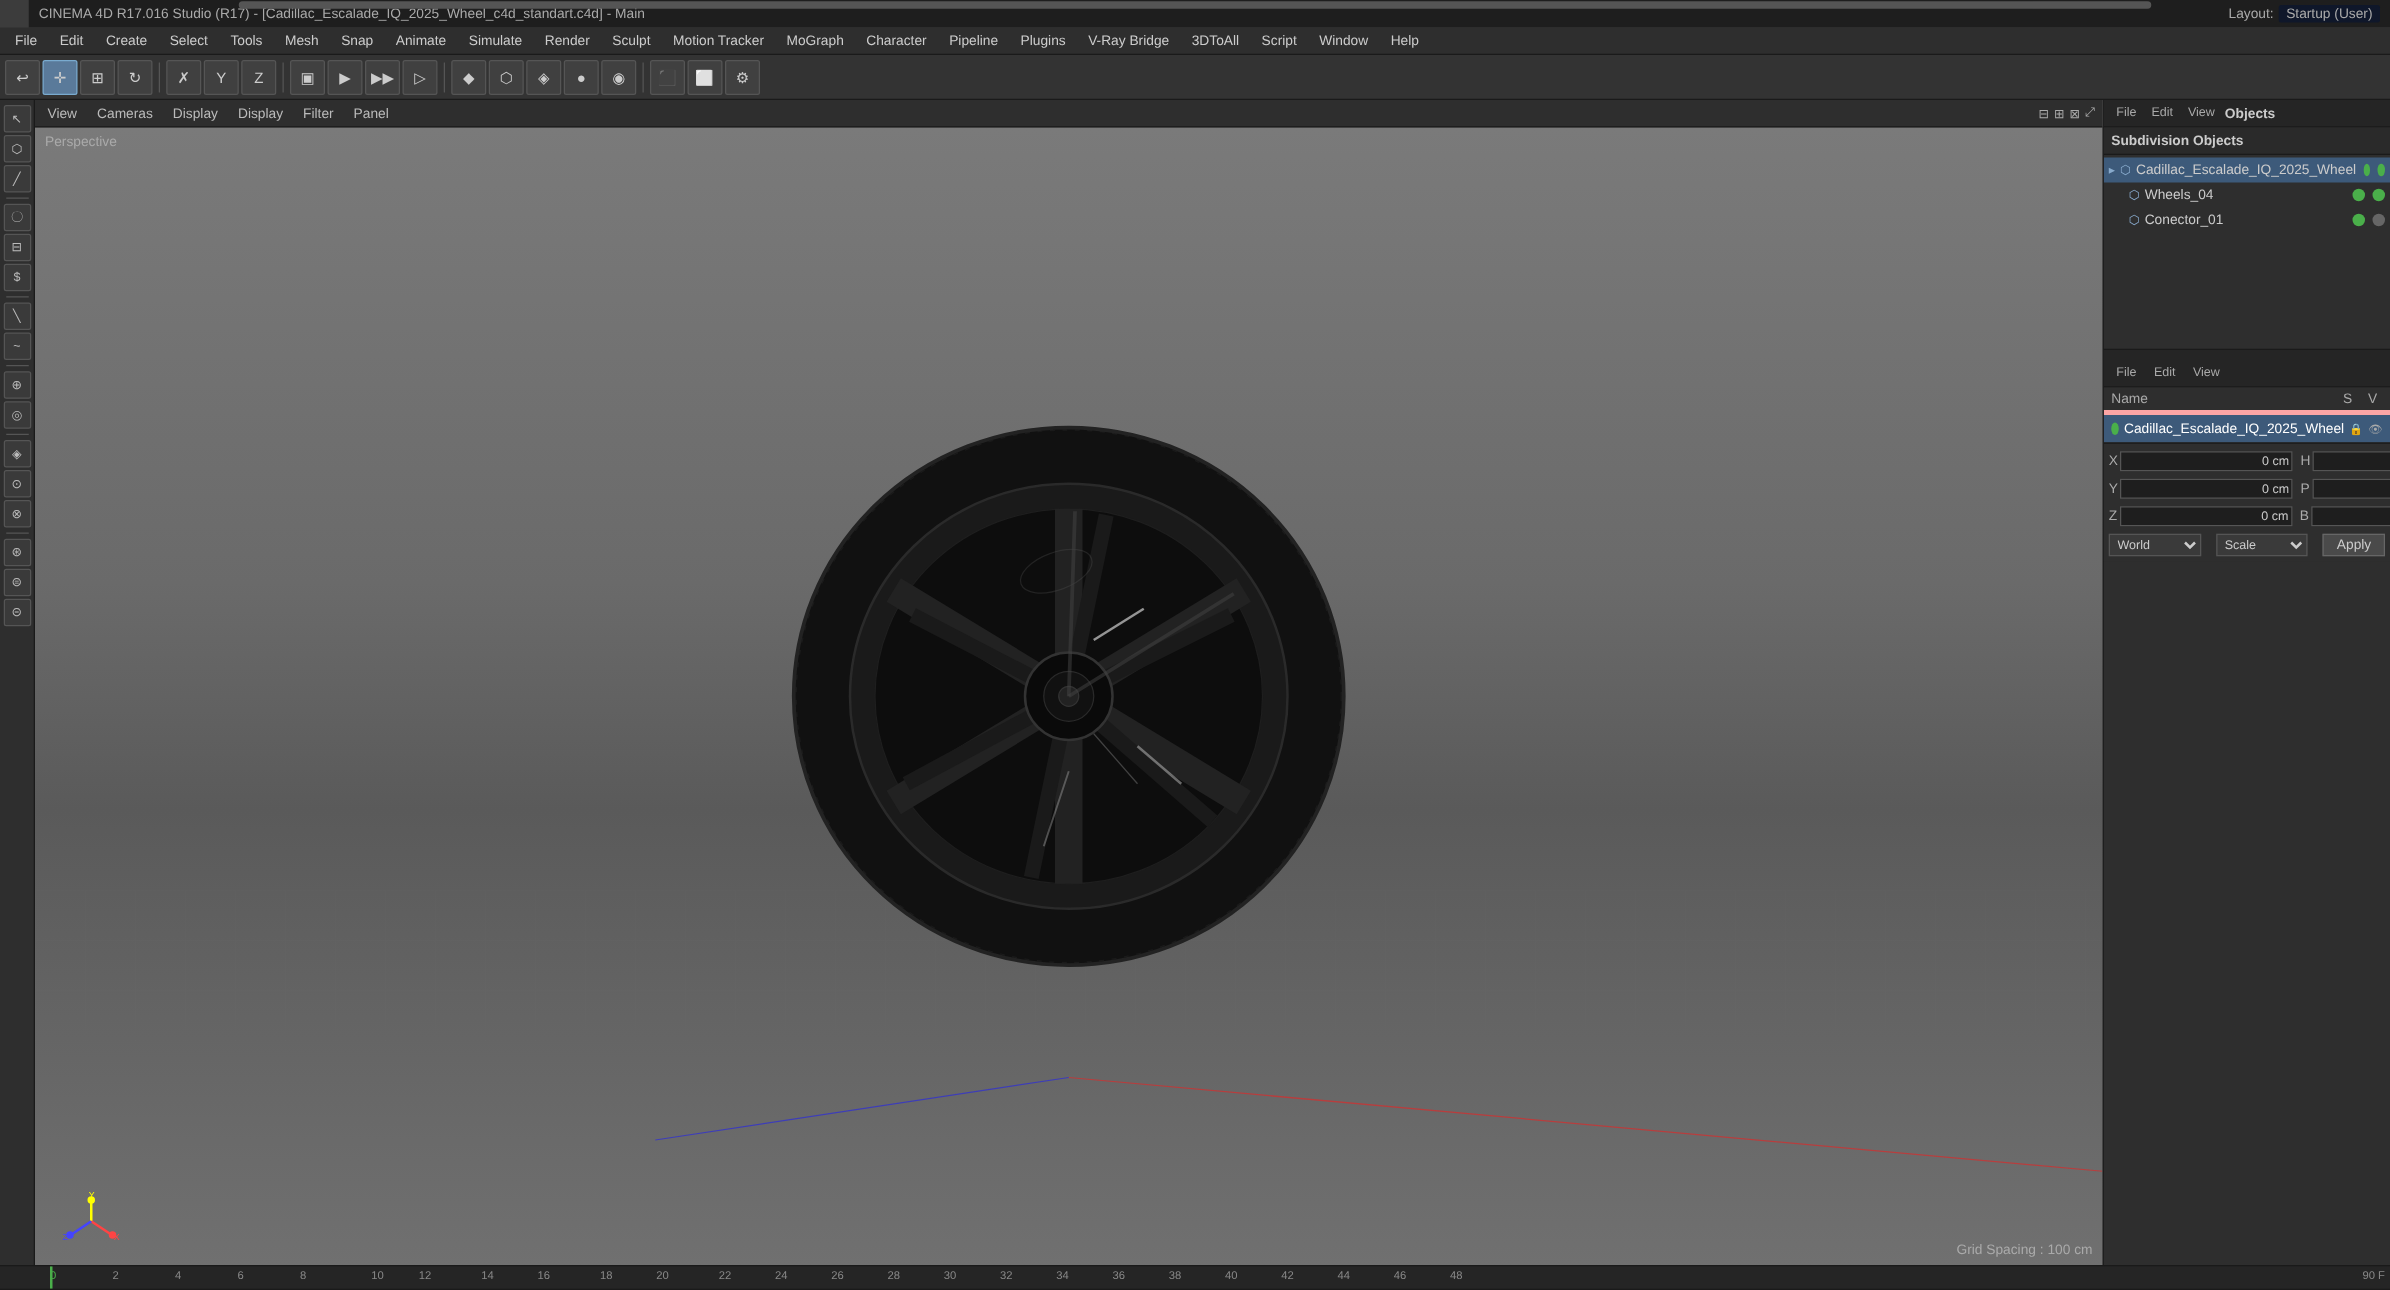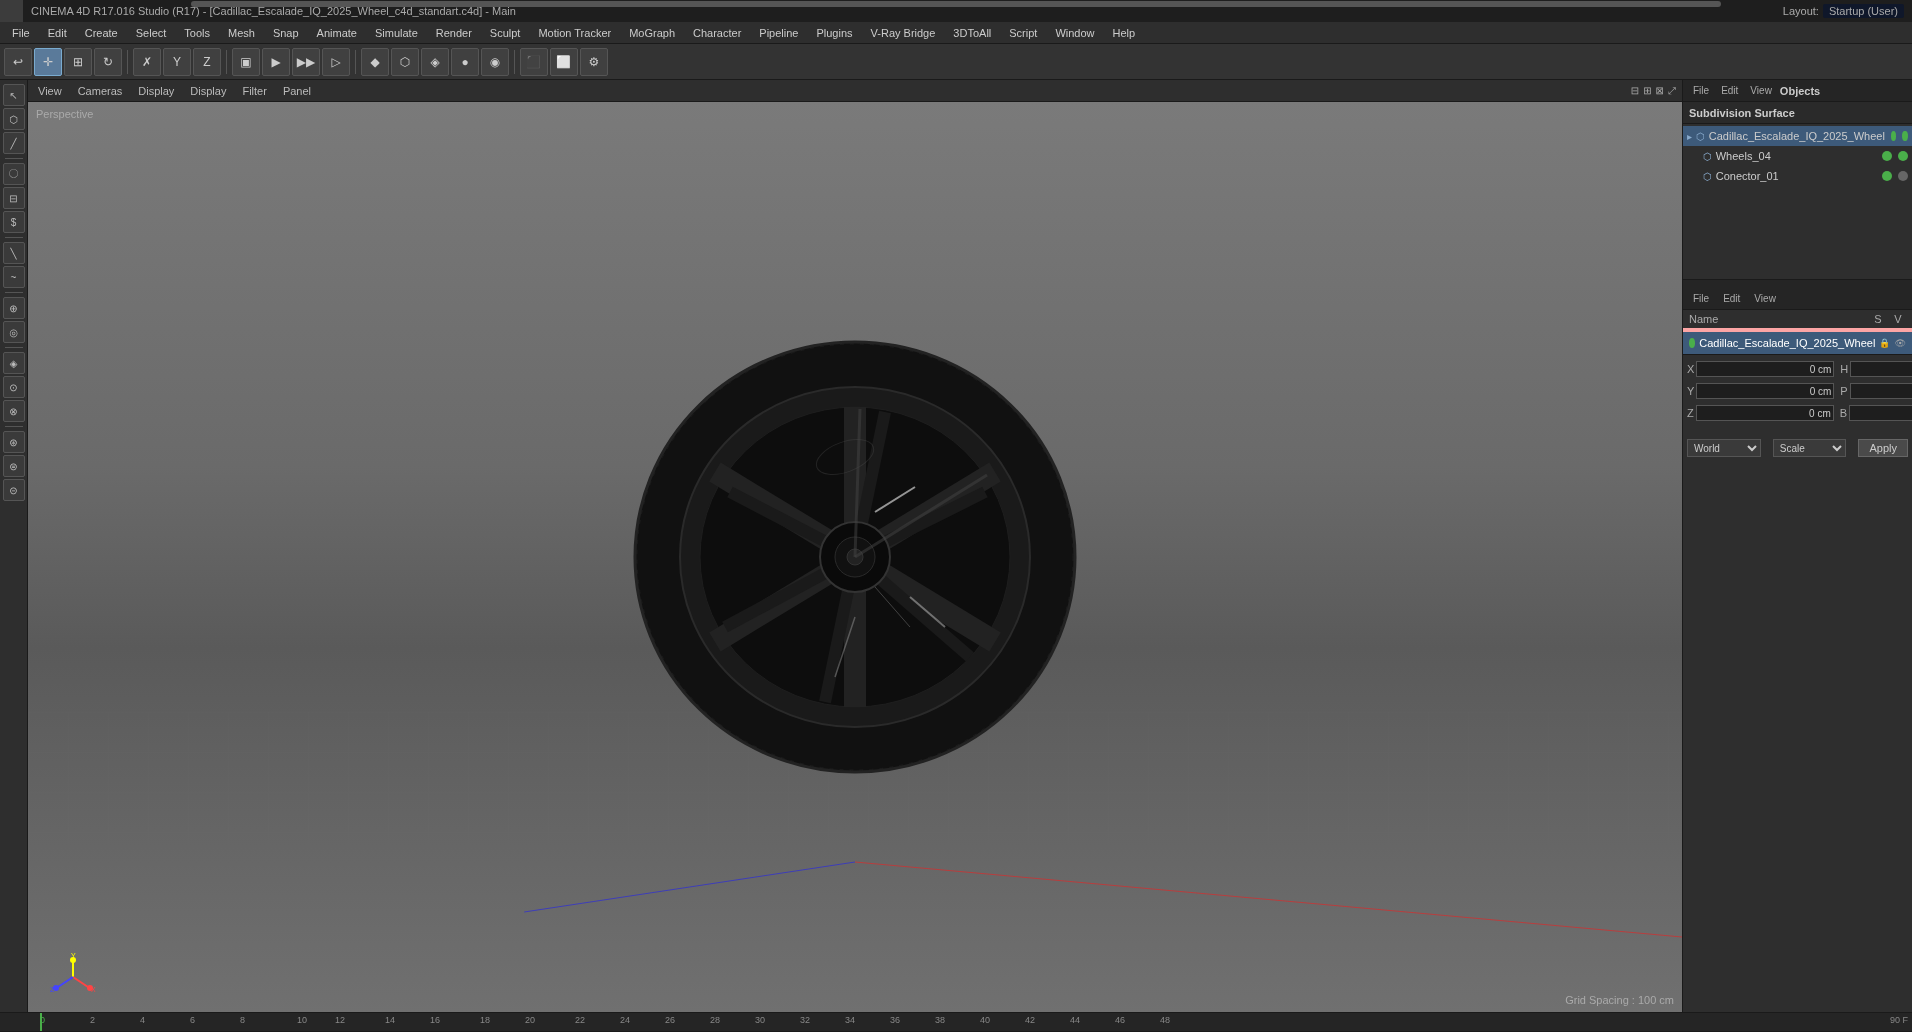--- a/index.html
+++ b/index.html
@@ -298,21 +298,21 @@
       color: #ccc;
       font-size: 10px;
       padding: 0 2px;
       text-align: right;
     }
 
     .coords-bottom-row {
       display: flex;
       align-items: flex-start;
       gap: 12px;
-      margin-top: 16px;
+      margin-top: 4px;
     }
     .coords-dropdown {
       flex: 1;
       height: 18px;
       background: #3a3a3a;
       border: 1px solid #555;
       color: #ccc;
       font-size: 10px;
       padding: 0 2px;
     }
@@ -574,21 +574,21 @@
   <div id="right-panel">
 
     <div id="obj-manager-top">
       <div id="obj-header">
         <span class="obj-header-btn">File</span>
         <span class="obj-header-btn">Edit</span>
         <span class="obj-header-btn">View</span>
         <span class="obj-header-label">Objects</span>
       </div>
       <div style="height:22px;background:#2a2a2a;display:flex;align-items:center;padding:0 6px;border-bottom:1px solid #1a1a1a;">
-        <span style="color:#ccc;font-size:11px;font-weight:bold;">Subdivision Surface</span>
+        <span style="color:#ccc;font-size:11px;font-weight:bold;">Subdivision Objects</span>
       </div>
       <div id="obj-list">
 
         <div class="obj-item selected">
           <span class="obj-icon">▸</span>
           <span style="font-size:10px;color:#88aacc;">⬡</span>
           <span class="obj-name">Cadillac_Escalade_IQ_2025_Wheel</span>
           <div class="obj-dot green"></div>
           <div class="obj-dot green"></div>
         </div>

